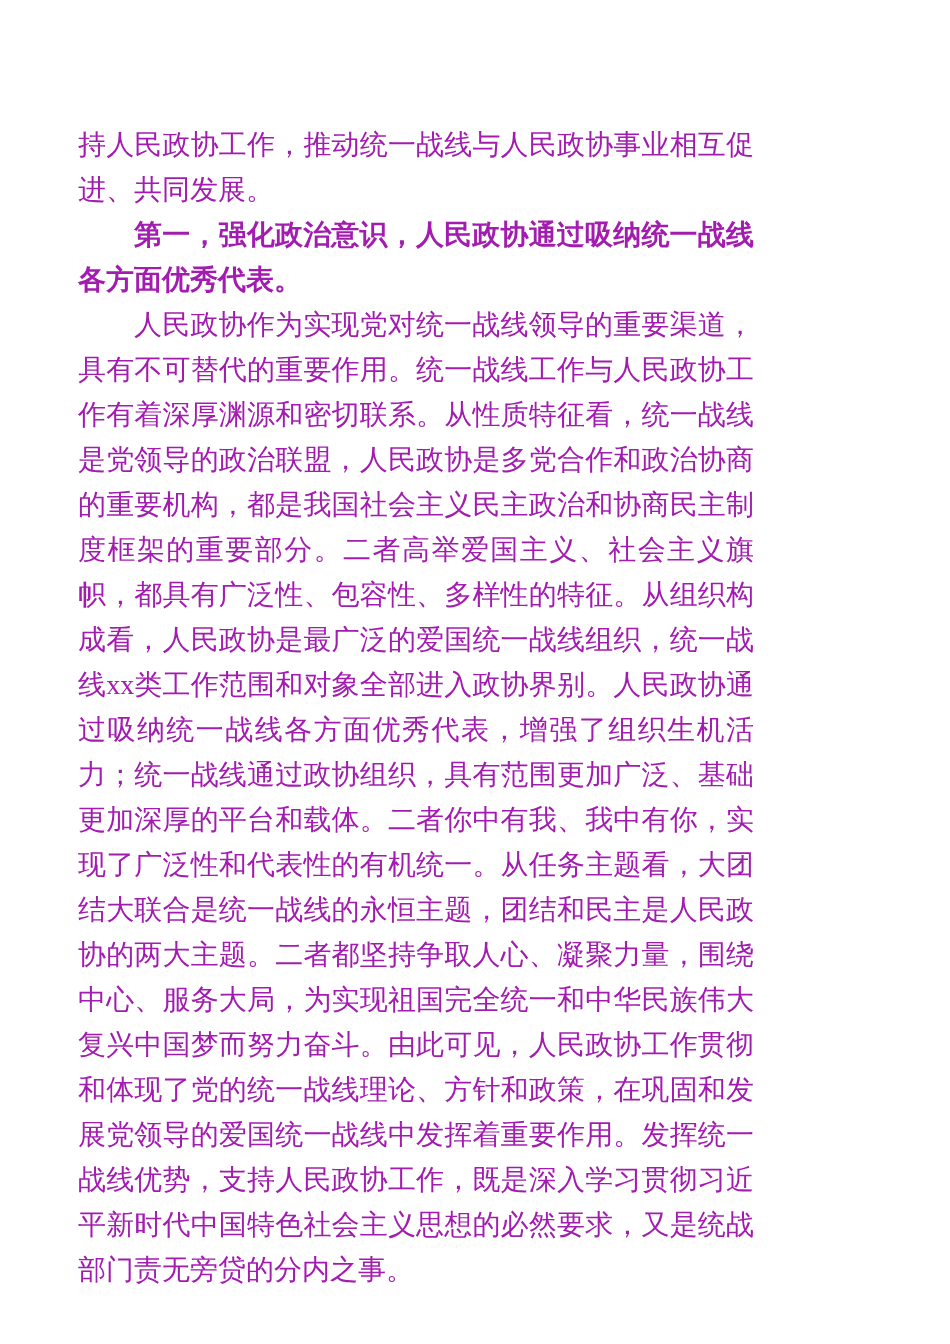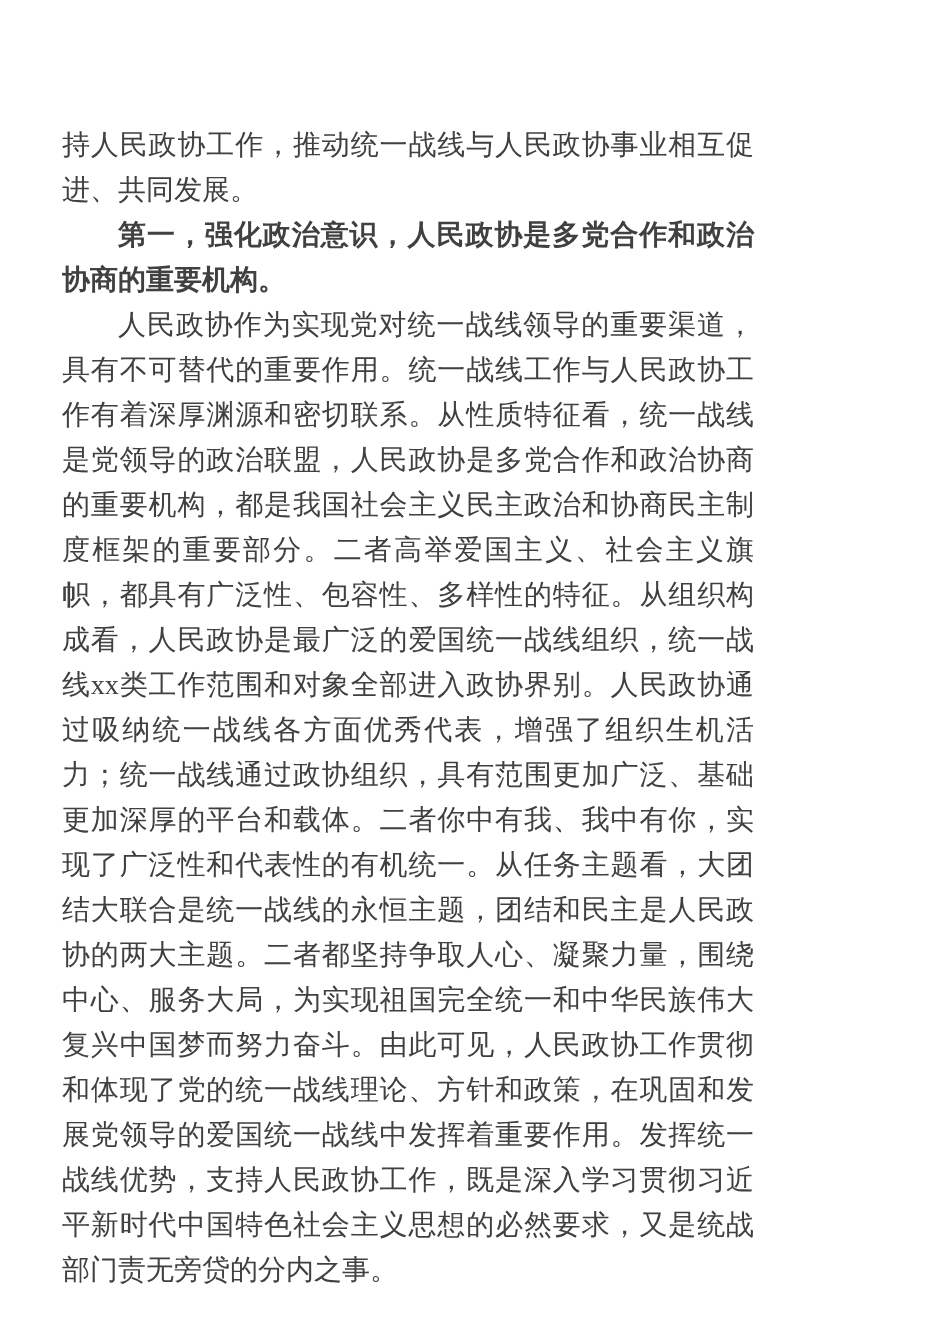--- a/index.html
+++ b/index.html
@@ -10,22 +10,22 @@
   body {
     width: 950px;
     height: 1344px;
     font-family: "Liberation Serif", "DejaVu Serif", serif;
   }
   .page {
     box-sizing: border-box;
     width: 866px;
     height: 1344px;
     background: #ffffff;
-    padding: 122px 112px 0 62px;
-    color: #404040;
+    padding: 122px 112px 0 78px;
+    color: #a21caf;
     overflow: hidden;
   }
   .para {
     margin: 0;
     font-size: 28px;
     line-height: 45px;
     text-align: justify;
     text-justify: inter-ideograph;
     word-break: break-all;
   }
@@ -34,15 +34,15 @@
   }
   .heading {
     font-weight: bold;
   }
 </style>
 </head>
 <body>
 
 <div class="page">
   <p class="para">持人民政协工作，推动统一战线与人民政协事业相互促进、共同发展。</p>
-  <p class="para indent heading">第一，强化政治意识，人民政协是多党合作和政治协商的重要机构。</p>
+  <p class="para indent heading">第一，强化政治意识，人民政协通过吸纳统一战线各方面优秀代表。</p>
   <p class="para indent">人民政协作为实现党对统一战线领导的重要渠道，具有不可替代的重要作用。统一战线工作与人民政协工作有着深厚渊源和密切联系。从性质特征看，统一战线是党领导的政治联盟，人民政协是多党合作和政治协商的重要机构，都是我国社会主义民主政治和协商民主制度框架的重要部分。二者高举爱国主义、社会主义旗帜，都具有广泛性、包容性、多样性的特征。从组织构成看，人民政协是最广泛的爱国统一战线组织，统一战线xx类工作范围和对象全部进入政协界别。人民政协通过吸纳统一战线各方面优秀代表，增强了组织生机活力；统一战线通过政协组织，具有范围更加广泛、基础更加深厚的平台和载体。二者你中有我、我中有你，实现了广泛性和代表性的有机统一。从任务主题看，大团结大联合是统一战线的永恒主题，团结和民主是人民政协的两大主题。二者都坚持争取人心、凝聚力量，围绕中心、服务大局，为实现祖国完全统一和中华民族伟大复兴中国梦而努力奋斗。由此可见，人民政协工作贯彻和体现了党的统一战线理论、方针和政策，在巩固和发展党领导的爱国统一战线中发挥着重要作用。发挥统一战线优势，支持人民政协工作，既是深入学习贯彻习近平新时代中国特色社会主义思想的必然要求，又是统战部门责无旁贷的分内之事。</p>
 </div>
 
 </body></html>

